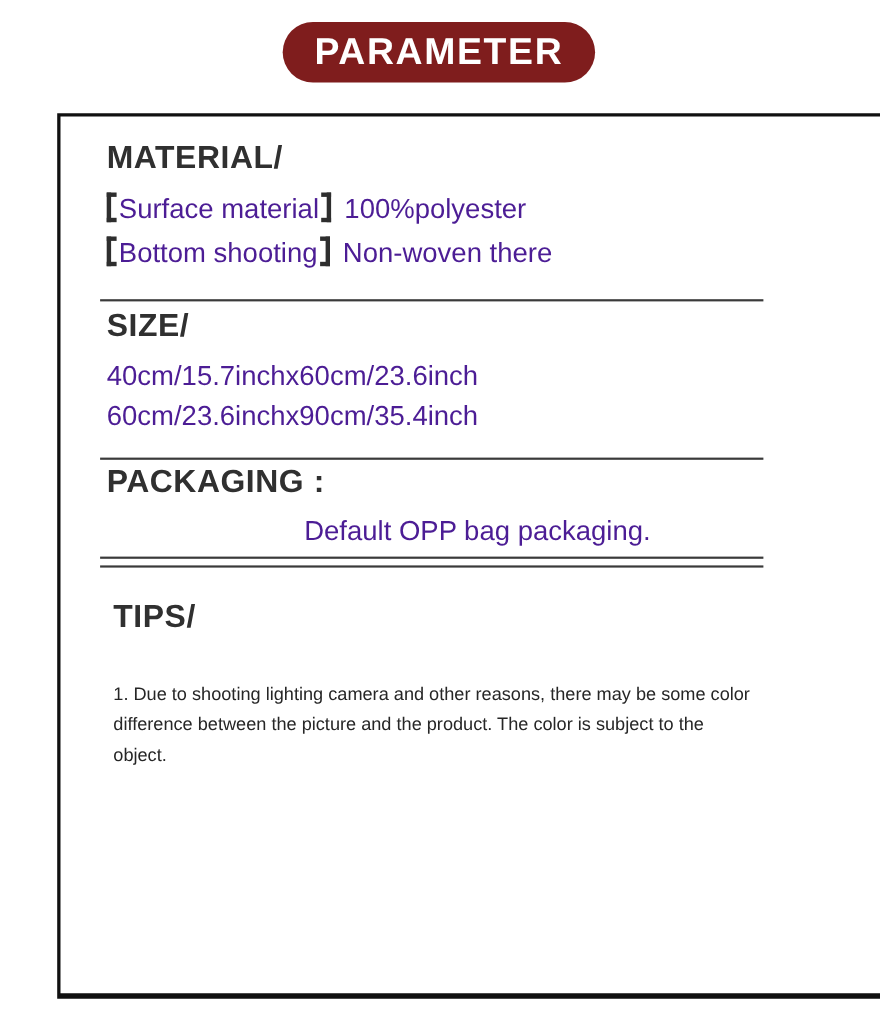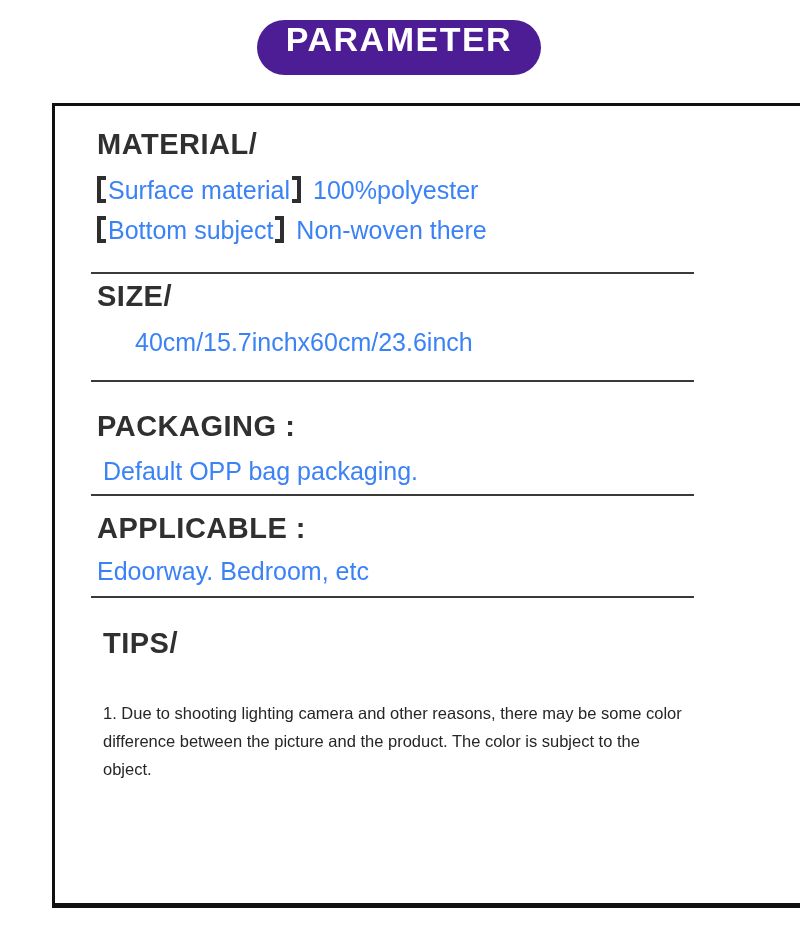--- a/index.html
+++ b/index.html
@@ -9,23 +9,23 @@
     position: relative;
     font-family: "Liberation Sans", "DejaVu Sans", sans-serif;
     color: #2e2e2e;
     overflow: hidden;
   }
 
   
   .pill {
     position: absolute; left: 257px; top: 20px;
     width: 284px; height: 55px;
-    background: #4c1d95;
+    background: #7f1d1d;
     border-radius: 28px;
-    display: flex; justify-content: center;
+    display: flex; align-items: center; justify-content: center;
   }
   .pill-text {
     color: #ffffff;
     font-size: 34px;
     font-weight: 600;
     letter-spacing: 1.5px;
   }
 
   
   .panel {
@@ -42,21 +42,21 @@
     font-weight: 600;
     line-height: 40px;
     letter-spacing: 0.5px;
     color: #303030;
   }
 
   .row {
     font-size: 25px;
     font-weight: 500;
     line-height: 40px;
-    color: #3b82f6;
+    color: #4c1d95;
     white-space: nowrap;
   }
 
   
   .bracket {
     display: inline-block;
     width: 9px; height: 27px;
     vertical-align: -4px;
     border: 4px solid #2e2e2e;
   }
@@ -67,24 +67,24 @@
     height: 2px;
     width: 603px;
     margin-left: -6px;
     background: #3a3a3a;
   }
 
   .mat-rows { margin-top: 6px; }
   .div-1 { margin-top: 22px; }
   .size-heading { margin-top: 2px; }
   .size-rows { margin-top: 8px; }
-  .size-rows .row { line-height: 36px; margin-left: 38px; }
+  .size-rows .row { line-height: 36px; }
   .div-2 { margin-top: 20px; }
-  .pack-heading { margin-top: 24px; }
-  .pack-body { margin-top: 6px; line-height: 38px; padding-left: 6px; }
+  .pack-heading { margin-top: 0; }
+  .pack-body { margin-top: 6px; line-height: 38px; padding-left: 6px; text-align: center; }
   .div-3 { margin-top: 4px; }
   .appl-heading { margin-top: 12px; }
   .appl-body { margin-top: 4px; line-height: 38px; }
   .div-4 { margin-top: 6px; }
   .tips-heading { margin-top: 25px; padding-left: 6px; }
   .tips-list { margin-top: 8px; padding-left: 6px; width: 596px; }
   .tip {
     font-size: 16.5px;
     font-weight: 500;
     line-height: 28px;
@@ -101,47 +101,44 @@
 
 <div class="panel">
 
   <div>
     <div class="heading">MATERIAL/</div>
     <div class="mat-rows">
       <div class="row">
         <span class="bracket bracket-left"></span><span>Surface material</span><span class="bracket bracket-right"></span><span>100%polyester</span>
       </div>
       <div class="row">
-        <span class="bracket bracket-left"></span><span>Bottom subject</span><span class="bracket bracket-right"></span><span>Non-woven there</span>
+        <span class="bracket bracket-left"></span><span>Bottom shooting</span><span class="bracket bracket-right"></span><span>Non-woven there</span>
       </div>
     </div>
   </div>
 
   <div class="divider div-1"></div>
 
   <div>
     <div class="heading size-heading">SIZE/</div>
     <div class="size-rows">
       <div class="row">40cm/15.7inchx60cm/23.6inch</div>
+      <div class="row">60cm/23.6inchx90cm/35.4inch</div>
     </div>
   </div>
 
   <div class="divider div-2"></div>
 
   <div>
     <div class="heading pack-heading">PACKAGING :</div>
     <div class="row pack-body">Default OPP bag packaging.</div>
   </div>
 
   <div class="divider div-3"></div>
 
-  <div>
-    <div class="heading appl-heading">APPLICABLE :</div>
-    <div class="row appl-body">Edoorway. Bedroom, etc</div>
-  </div>
 
   <div class="divider div-4"></div>
 
   <div>
     <div class="heading tips-heading">TIPS/</div>
     <div class="tips-list">
       <div class="tip">1. Due to shooting lighting camera and other reasons, there may be some color difference between the picture and the product. The color is subject to the object.</div>
     </div>
   </div>
 

